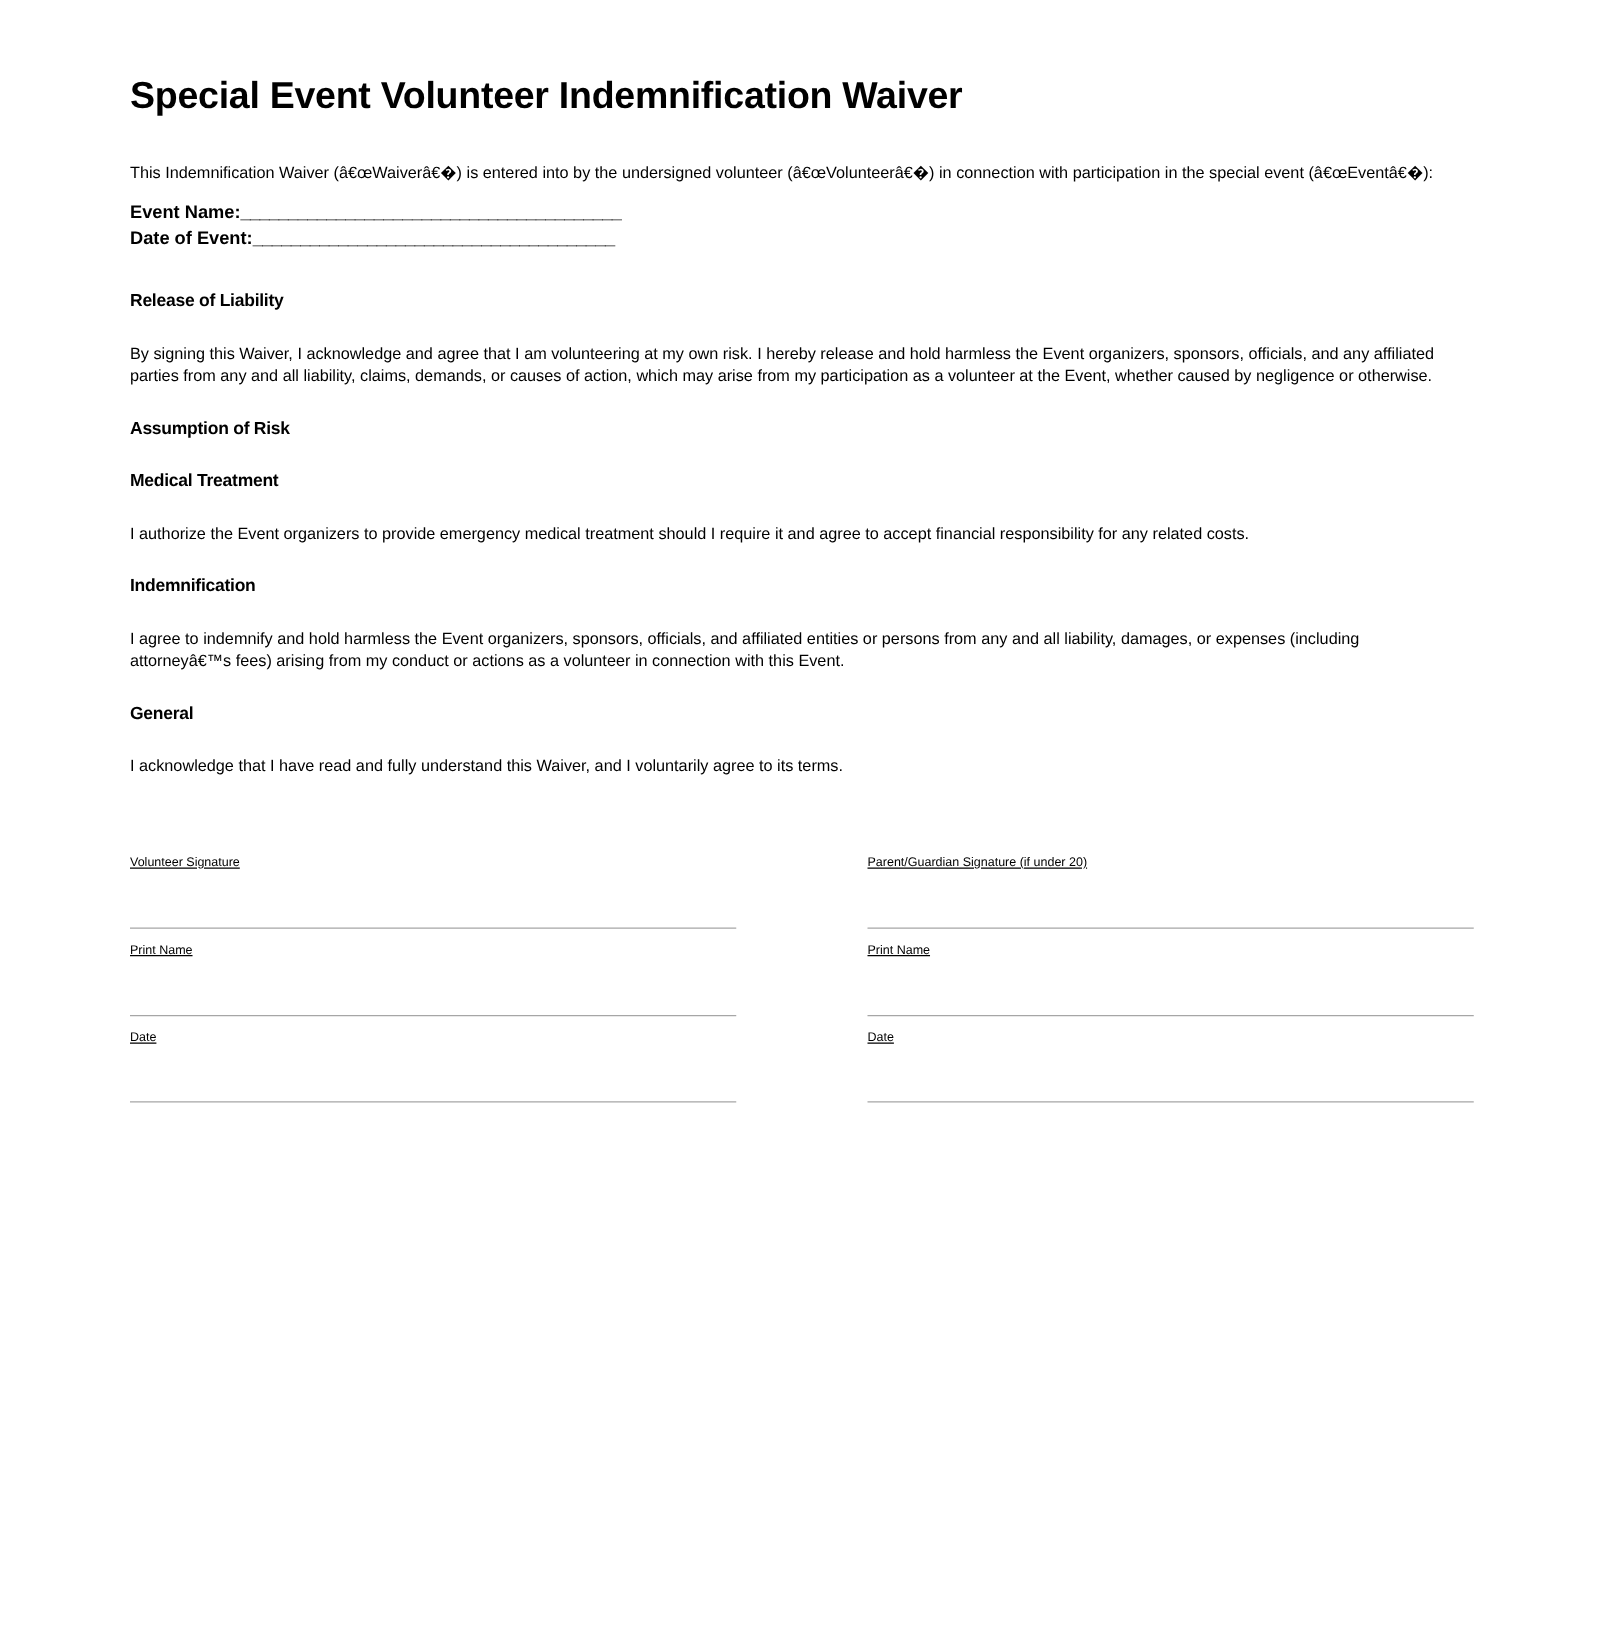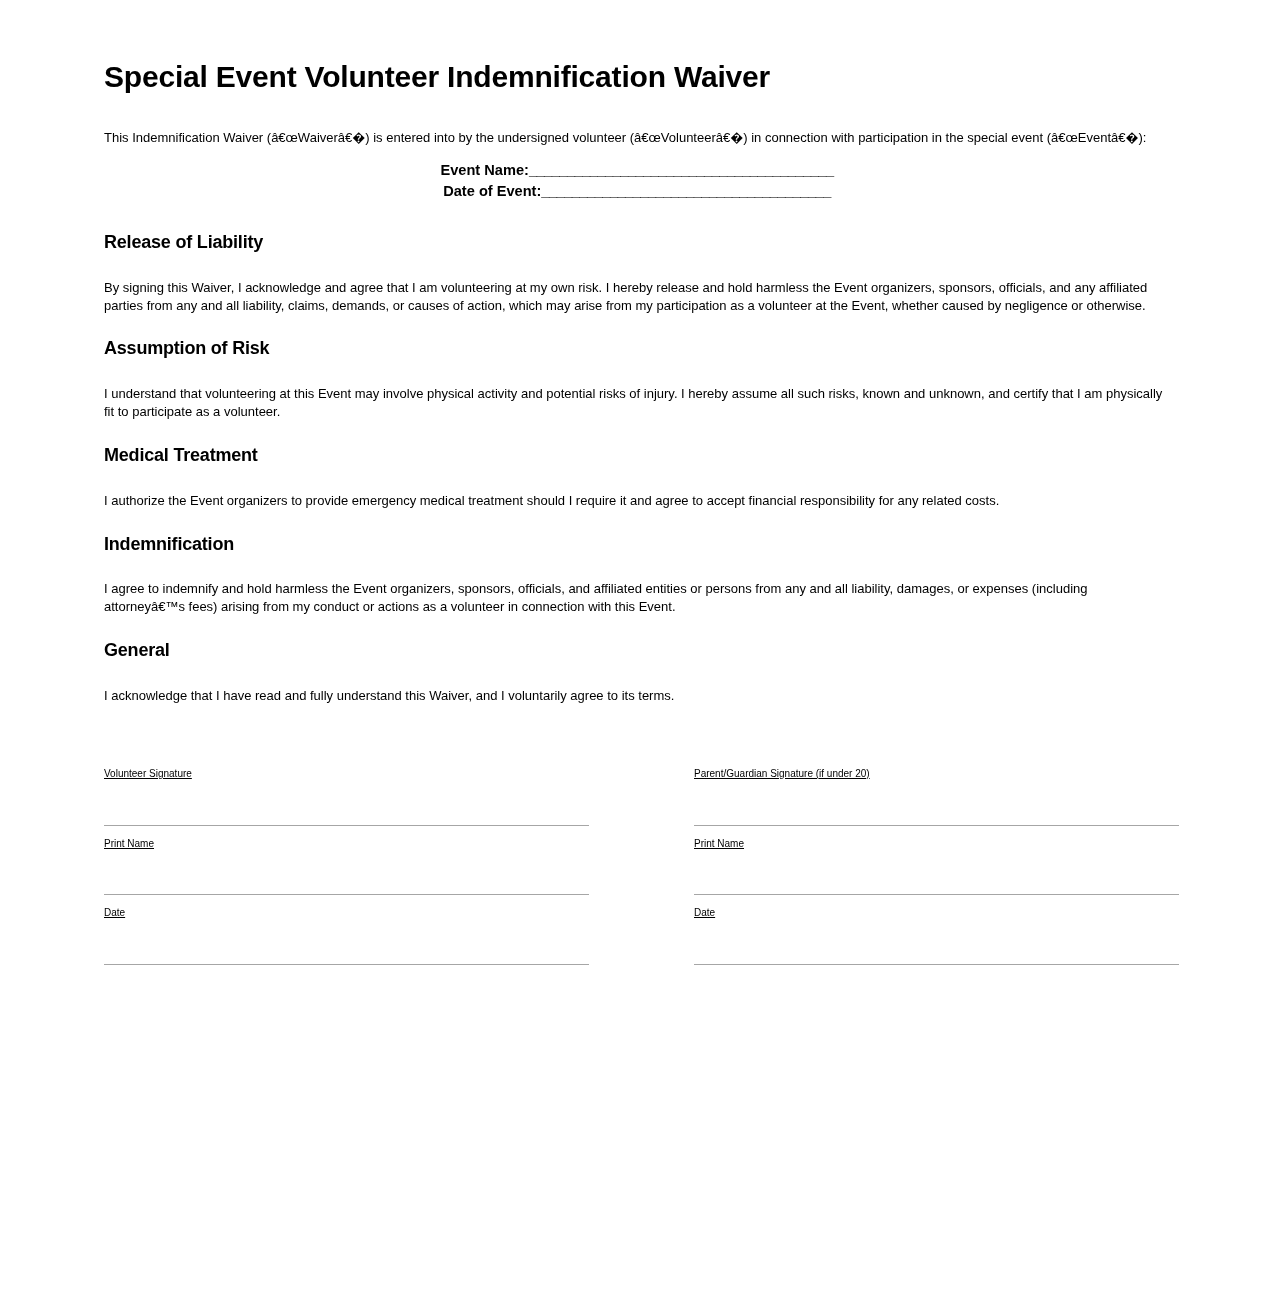--- a/index.html
+++ b/index.html
@@ -33,31 +33,30 @@
     max-width: 1070px;
   }
   .field-block {
     margin: 0 0 30px 0;
     font-size: 14.6px;
     line-height: 1.42;
     font-weight: bold;
   }
   .field-row {
     white-space: nowrap;
-    text-align: center;
   }
   .field-label {
     font-weight: bold;
   }
   .field-rule {
     font-weight: bold;
     letter-spacing: -0.5px;
   }
   h2.section-heading {
-    font-size: 18px;
+    font-size: 14px;
     font-weight: bold;
     margin: 0 0 26px 0;
     line-height: 1.15;
     letter-spacing: -0.2px;
   }
   .section {
     margin-bottom: 24px;
   }
   .section p.body-text {
     margin-bottom: 0;
@@ -108,21 +107,20 @@
     </div>
   </div>
 
   <div class="section">
     <h2 class="section-heading">Release of Liability</h2>
     <p class="body-text">By signing this Waiver, I acknowledge and agree that I am volunteering at my own risk. I hereby release and hold harmless the Event organizers, sponsors, officials, and any affiliated parties from any and all liability, claims, demands, or causes of action, which may arise from my participation as a volunteer at the Event, whether caused by negligence or otherwise.</p>
   </div>
 
   <div class="section">
     <h2 class="section-heading">Assumption of Risk</h2>
-    <p class="body-text">I understand that volunteering at this Event may involve physical activity and potential risks of injury. I hereby assume all such risks, known and unknown, and certify that I am physically fit to participate as a volunteer.</p>
   </div>
 
   <div class="section">
     <h2 class="section-heading">Medical Treatment</h2>
     <p class="body-text">I authorize the Event organizers to provide emergency medical treatment should I require it and agree to accept financial responsibility for any related costs.</p>
   </div>
 
   <div class="section">
     <h2 class="section-heading">Indemnification</h2>
     <p class="body-text">I agree to indemnify and hold harmless the Event organizers, sponsors, officials, and affiliated entities or persons from any and all liability, damages, or expenses (including attorneyâ€™s fees) arising from my conduct or actions as a volunteer in connection with this Event.</p>

